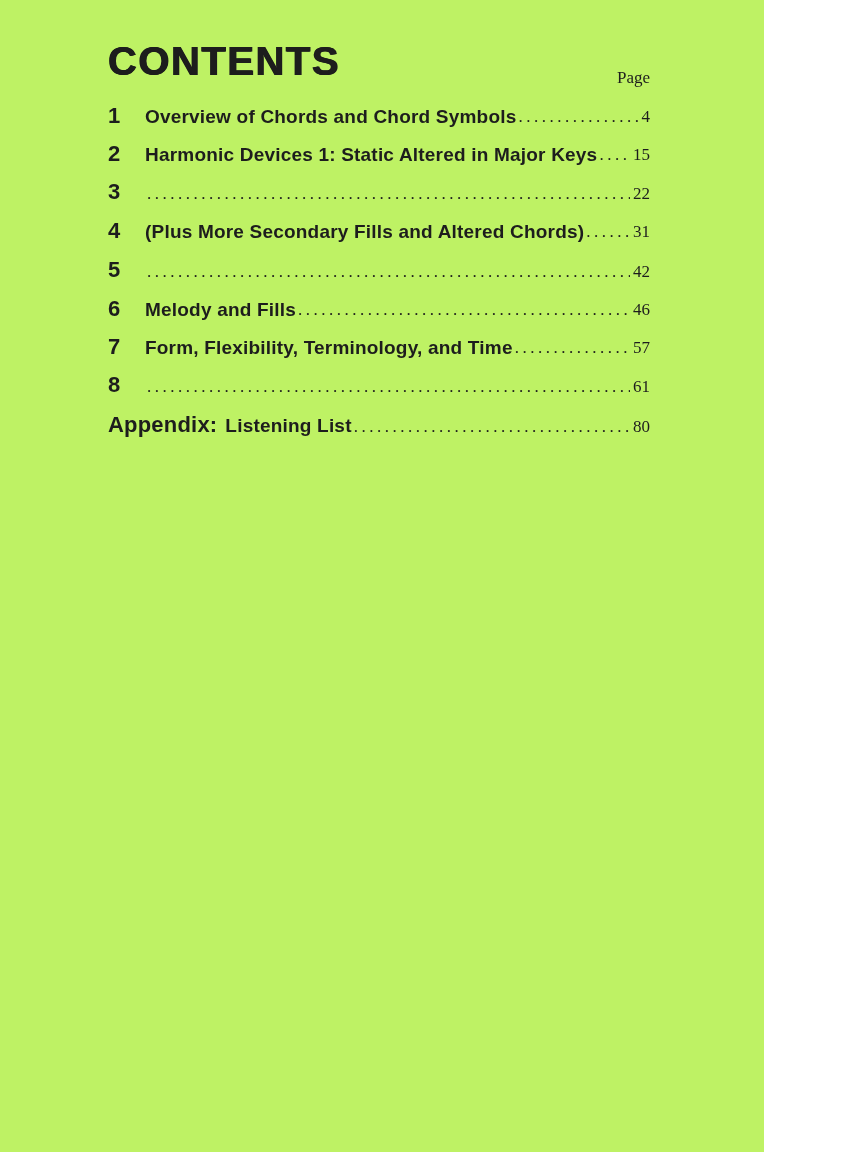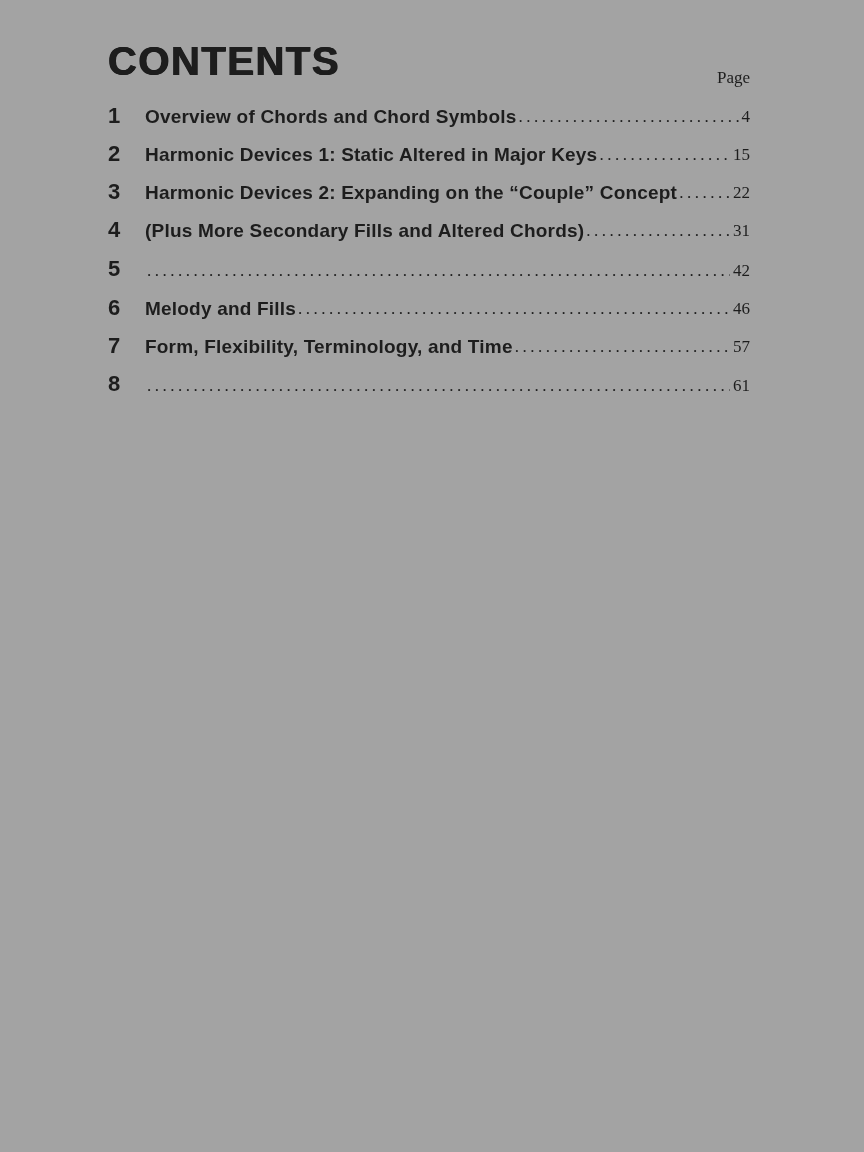--- a/index.html
+++ b/index.html
@@ -2,23 +2,23 @@
 <html><head>
 <meta charset="utf-8">
 <style>
   html, body {
     margin: 0;
     padding: 0;
     background: #ffffff;
   }
   .page {
     position: relative;
-    width: 864px;
+    width: 764px;
     height: 1152px;
-    background: #a3a3a3;
+    background: #bef264;
     box-sizing: border-box;
     padding: 42px 114px 0 108px;
     color: #1d1d1d;
     font-family: "Liberation Sans", sans-serif;
   }
   .page-title {
     margin: 0;
     font-size: 40px;
     line-height: 0.95;
     font-weight: 900;
@@ -124,21 +124,20 @@
           <span class="leader"></span>
           <span class="pagenum">15</span>
         </span>
       </span>
     </div>
 
     <div class="toc-row">
       <span class="num">3</span>
       <span class="entry">
         <span class="entry-line">
-          <span class="title">Harmonic Devices 2: Expanding on the “Couple” Concept</span>
           <span class="leader"></span>
           <span class="pagenum">22</span>
         </span>
       </span>
     </div>
 
     <div class="toc-row two-line">
       <span class="num">4</span>
       <span class="entry">
         <span class="entry-line">
@@ -184,15 +183,21 @@
     <div class="toc-row">
       <span class="num">8</span>
       <span class="entry">
         <span class="entry-line">
           <span class="leader"></span>
           <span class="pagenum">61</span>
         </span>
       </span>
     </div>
 
+    <div class="appendix-row">
+      <span class="appendix-label">Appendix:</span>
+      <span class="title">Listening List</span>
+      <span class="leader"></span>
+      <span class="pagenum">80</span>
+    </div>
 
   </div>
 </div>
 
 </body></html>

